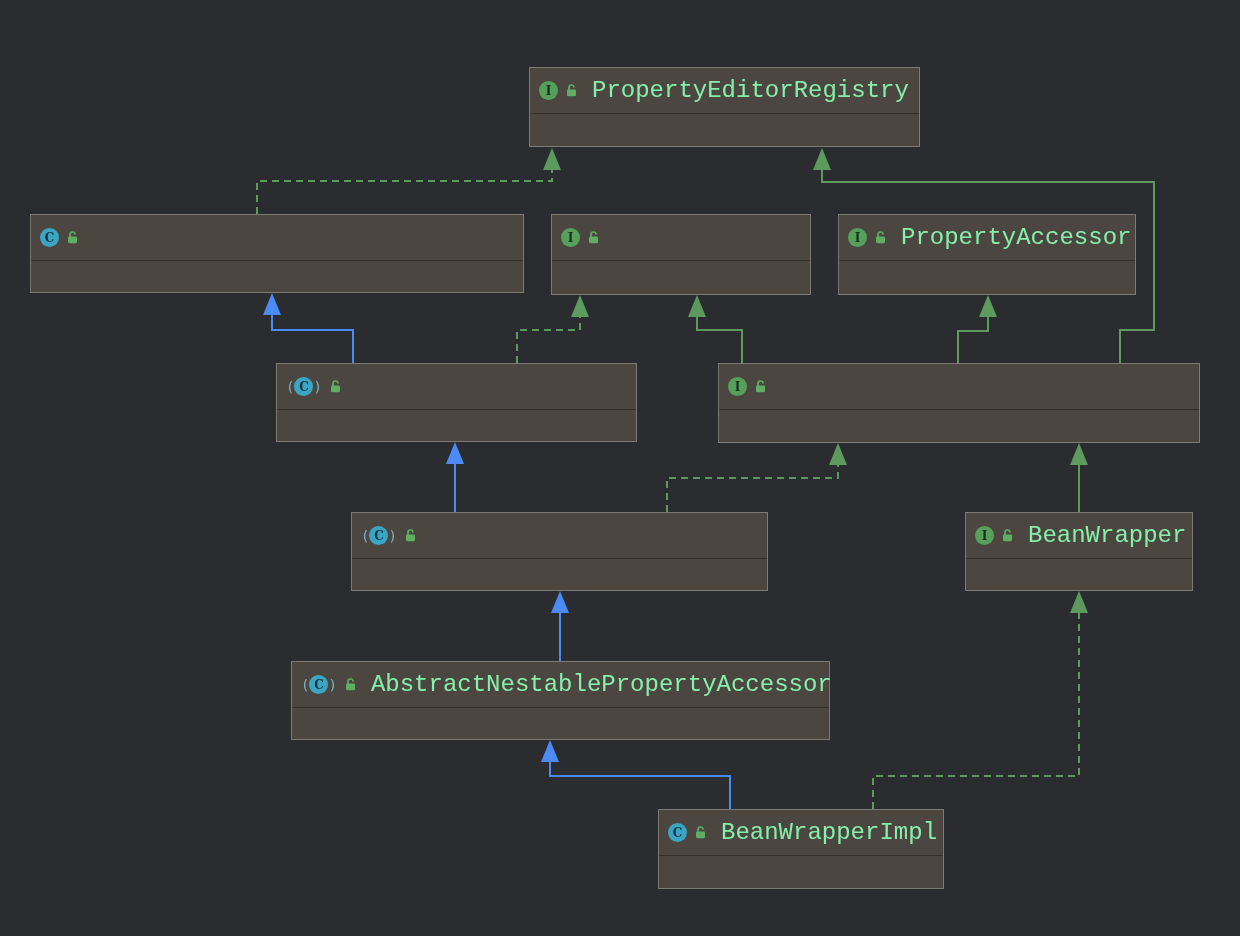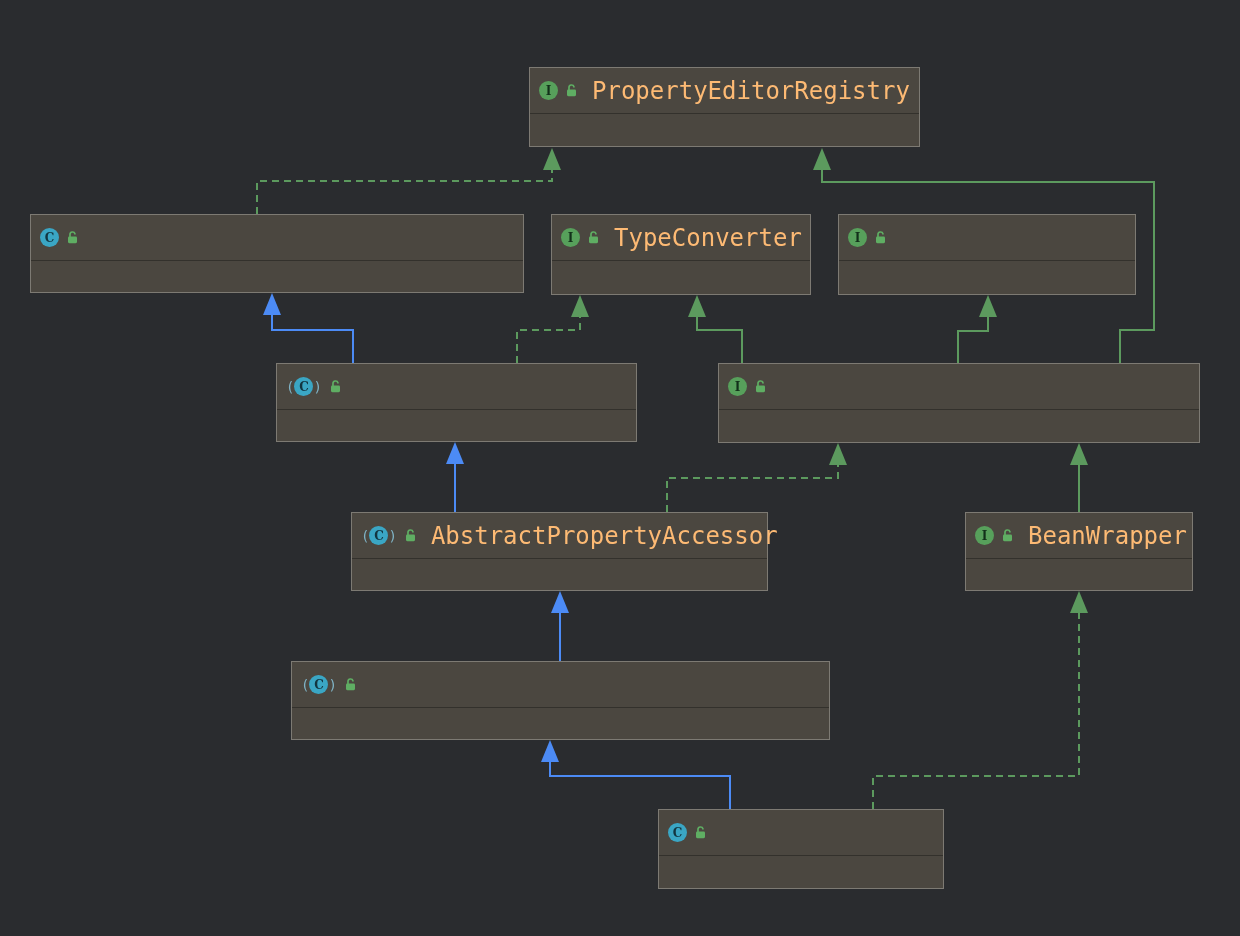--- a/index.html
+++ b/index.html
@@ -40,22 +40,23 @@
   .paren{
     color:#7fb2c4;
     font-family:"DejaVu Sans Mono", monospace;
     font-size:14px;line-height:1;
     flex:0 0 auto;
   }
   .lock{margin-left:6px;display:flex;align-items:center;flex:0 0 auto;}
   .node-label{
     margin-left:13px;
     font-size:24px;
-    color:#fdba74;
+    color:#86efac;
     white-space:nowrap;
+    font-family:Liberation Mono, monospace;
   }
 </style>
 </head>
 <body>
 
 <div id="canvas">
   <svg id="edges" width="1240" height="936">
       <g>
         <polyline points="353,363 353,330 272,330 272,313" fill="none" stroke="#4c8bf5" stroke-width="2"></polyline>
         <polygon points="272,293 263,315 281,315" fill="#4c8bf5"></polygon>
@@ -138,35 +139,35 @@
       <div class="node-header">
         <span class="icon-wrap">
           <span class="icon-circle icon-interface">I</span>
         </span>
         <span class="lock">
           <svg width="15" height="15" viewBox="0 0 16 16">
             <path d="M5.3 7.2 V4.8 A2.7 2.7 0 0 1 10.6 4.1" fill="none" stroke="#5fae63" stroke-width="1.8" stroke-linecap="round"></path>
             <rect x="3.2" y="7" width="9.6" height="7" rx="1.4" fill="#5fae63"></rect>
           </svg>
         </span>
-        <span class="node-label">TypeConverter</span>
       </div>
       <div class="node-body"></div>
     </div>
     <div class="node" style="left: 838px; top: 214px; width: 298px; height: 81px;">
       <div class="node-header">
         <span class="icon-wrap">
           <span class="icon-circle icon-interface">I</span>
         </span>
         <span class="lock">
           <svg width="15" height="15" viewBox="0 0 16 16">
             <path d="M5.3 7.2 V4.8 A2.7 2.7 0 0 1 10.6 4.1" fill="none" stroke="#5fae63" stroke-width="1.8" stroke-linecap="round"></path>
             <rect x="3.2" y="7" width="9.6" height="7" rx="1.4" fill="#5fae63"></rect>
           </svg>
         </span>
+        <span class="node-label">PropertyAccessor</span>
       </div>
       <div class="node-body"></div>
     </div>
     <div class="node" style="left: 276px; top: 363px; width: 361px; height: 79px;">
       <div class="node-header">
         <span class="icon-wrap">
           <span class="paren">(</span>
           <span class="icon-circle icon-class">C</span>
           <span class="paren">)</span>
         </span>
@@ -199,21 +200,20 @@
           <span class="paren">(</span>
           <span class="icon-circle icon-class">C</span>
           <span class="paren">)</span>
         </span>
         <span class="lock">
           <svg width="15" height="15" viewBox="0 0 16 16">
             <path d="M5.3 7.2 V4.8 A2.7 2.7 0 0 1 10.6 4.1" fill="none" stroke="#5fae63" stroke-width="1.8" stroke-linecap="round"></path>
             <rect x="3.2" y="7" width="9.6" height="7" rx="1.4" fill="#5fae63"></rect>
           </svg>
         </span>
-        <span class="node-label">AbstractPropertyAccessor</span>
       </div>
       <div class="node-body"></div>
     </div>
     <div class="node" style="left: 965px; top: 512px; width: 228px; height: 79px;">
       <div class="node-header">
         <span class="icon-wrap">
           <span class="icon-circle icon-interface">I</span>
         </span>
         <span class="lock">
           <svg width="15" height="15" viewBox="0 0 16 16">
@@ -231,30 +231,32 @@
           <span class="paren">(</span>
           <span class="icon-circle icon-class">C</span>
           <span class="paren">)</span>
         </span>
         <span class="lock">
           <svg width="15" height="15" viewBox="0 0 16 16">
             <path d="M5.3 7.2 V4.8 A2.7 2.7 0 0 1 10.6 4.1" fill="none" stroke="#5fae63" stroke-width="1.8" stroke-linecap="round"></path>
             <rect x="3.2" y="7" width="9.6" height="7" rx="1.4" fill="#5fae63"></rect>
           </svg>
         </span>
+        <span class="node-label">AbstractNestablePropertyAccessor</span>
       </div>
       <div class="node-body"></div>
     </div>
     <div class="node" style="left: 658px; top: 809px; width: 286px; height: 80px;">
       <div class="node-header">
         <span class="icon-wrap">
           <span class="icon-circle icon-class">C</span>
         </span>
         <span class="lock">
           <svg width="15" height="15" viewBox="0 0 16 16">
             <path d="M5.3 7.2 V4.8 A2.7 2.7 0 0 1 10.6 4.1" fill="none" stroke="#5fae63" stroke-width="1.8" stroke-linecap="round"></path>
             <rect x="3.2" y="7" width="9.6" height="7" rx="1.4" fill="#5fae63"></rect>
           </svg>
         </span>
+        <span class="node-label">BeanWrapperImpl</span>
       </div>
       <div class="node-body"></div>
     </div>
   </div>
 
 </body></html>

